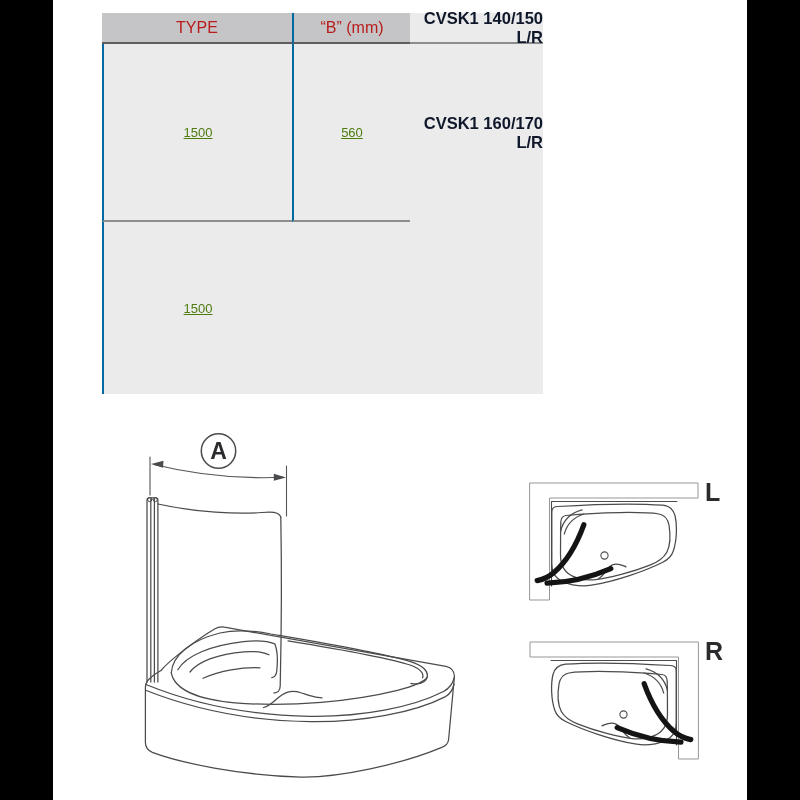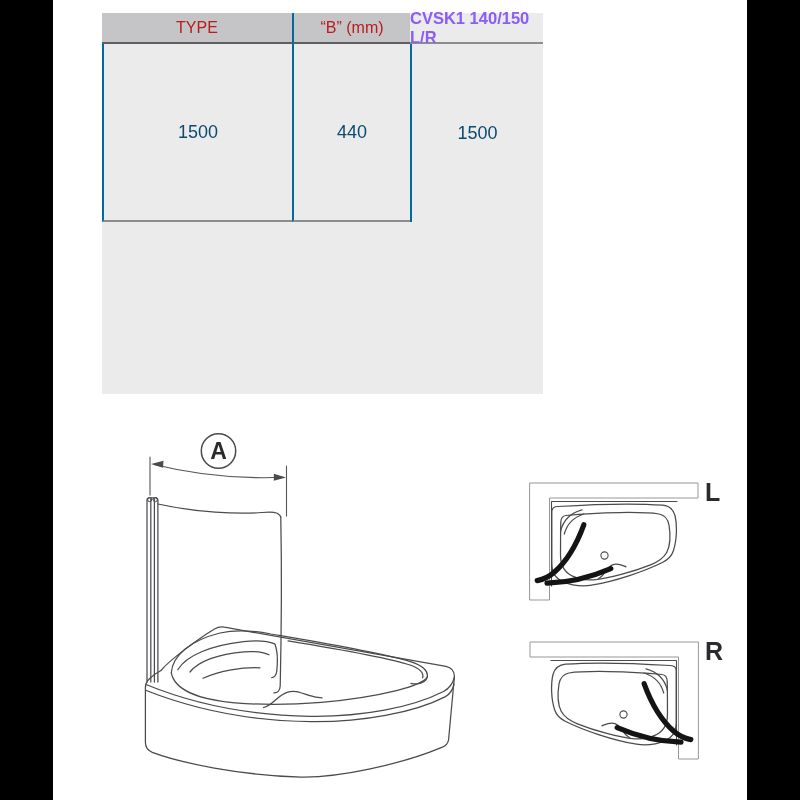--- a/index.html
+++ b/index.html
@@ -23,22 +23,22 @@
     display:flex;align-items:center;justify-content:center;
     color:#b91c1c;
   }
   .spec-table .hdr{
     background:#c5c5c7;
     border-bottom:2px solid #5e5e61;
     font-size:16px;
   }
   .spec-table .c2,.spec-table .c3{border-left:2px solid #0369a1;}
   .spec-table .r1{border-bottom:2px solid #8d8d90;}
-  .spec-table .type-cell{font-weight:bold;font-size:16.5px;color:#8b5cf6;}
-  .spec-table .val-cell{font-size:18px;color:#0c4a6e;}
+  .spec-table .type-cell{font-weight:bold;font-size:16.5px;color:#0f172a;text-align:right;}
+  .spec-table .val-cell{font-size:13px;color:#4d7c0f;text-decoration:underline;}
 
   
   svg.art{position:absolute;left:0;top:0;}
   .ln{fill:none;stroke:#4b4b4e;stroke-width:1.25;stroke-linecap:round;stroke-linejoin:round;}
   .ln-thin{fill:none;stroke:#55555a;stroke-width:1.1;stroke-linecap:round;}
   .arrow{fill:#4b4b4e;stroke:none;}
   .dim-letter{font-family:"Liberation Sans",sans-serif;font-size:23px;font-weight:bold;fill:#2b2b2e;text-anchor:middle;}
   .side-letter{font-family:"Liberation Sans",sans-serif;font-size:25px;font-weight:bold;fill:#2b2b2e;}
   .blk{fill:none;stroke:#141414;stroke-width:5.2;stroke-linecap:round;}
   .wallline{stroke-width:1;}
@@ -50,22 +50,23 @@
 
   <div class="pillarbox left"></div>
   <div class="pillarbox right"></div>
 
   <div class="spec-table">
     <div class="cell hdr c1">TYPE</div>
     <div class="cell hdr c2">“B” (mm)</div>
 
     <div class="cell r1 c1 type-cell">CVSK1 140/150 L/R</div>
     <div class="cell r1 c2 val-cell">1500</div>
-    <div class="cell r1 c3 val-cell">440</div>
+    <div class="cell r1 c3 val-cell">560</div>
 
+    <div class="cell r2 c1 type-cell">CVSK1 160/170 L/R</div>
     <div class="cell r2 c2 val-cell">1500</div>
   </div>
 
   <svg class="art" width="800" height="800" viewBox="0 0 800 800">
 
     <g>
       <path class="ln-thin" d="M150,457 L150,495"></path>
       <path class="ln-thin" d="M286.5,466 L286.5,516"></path>
       <path class="ln-thin" d="M154,464.5 C198,475.5 246,478.8 283,477.3"></path>
       <polygon class="arrow" points="151,464 163.5,460.8 163,467.8"></polygon>

